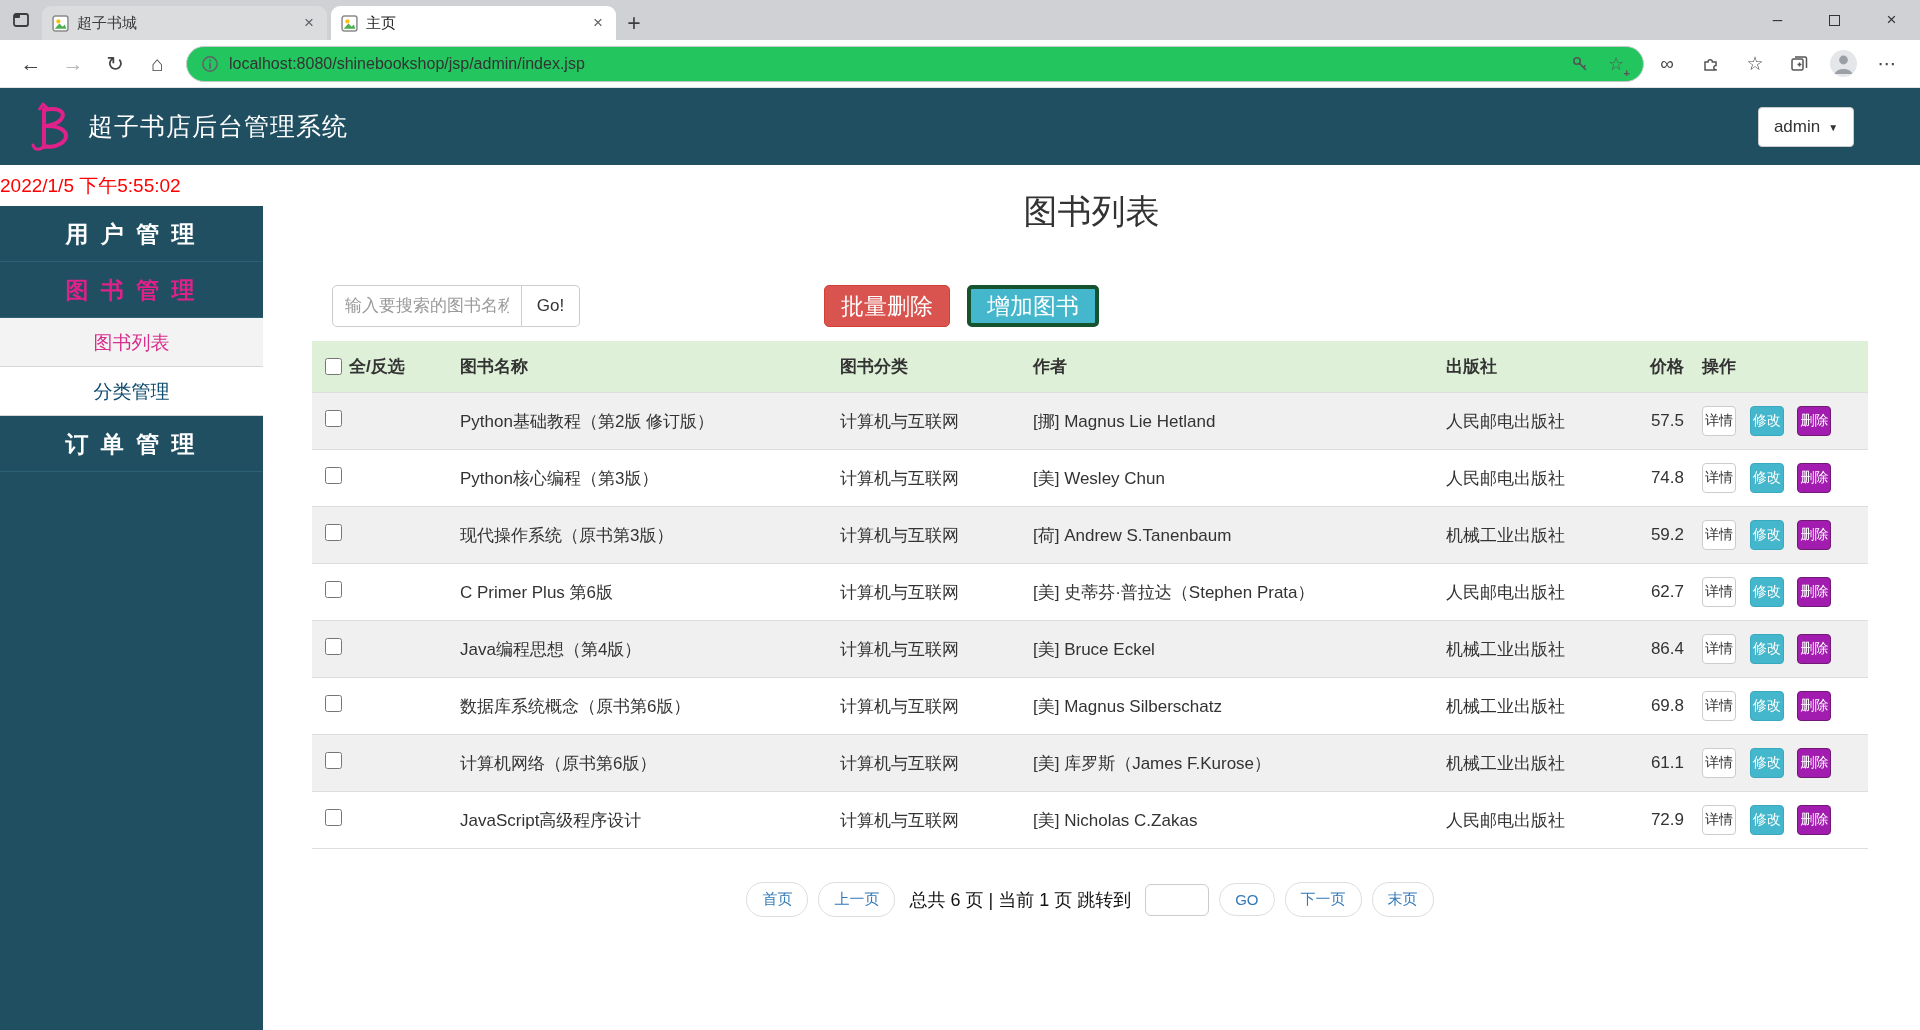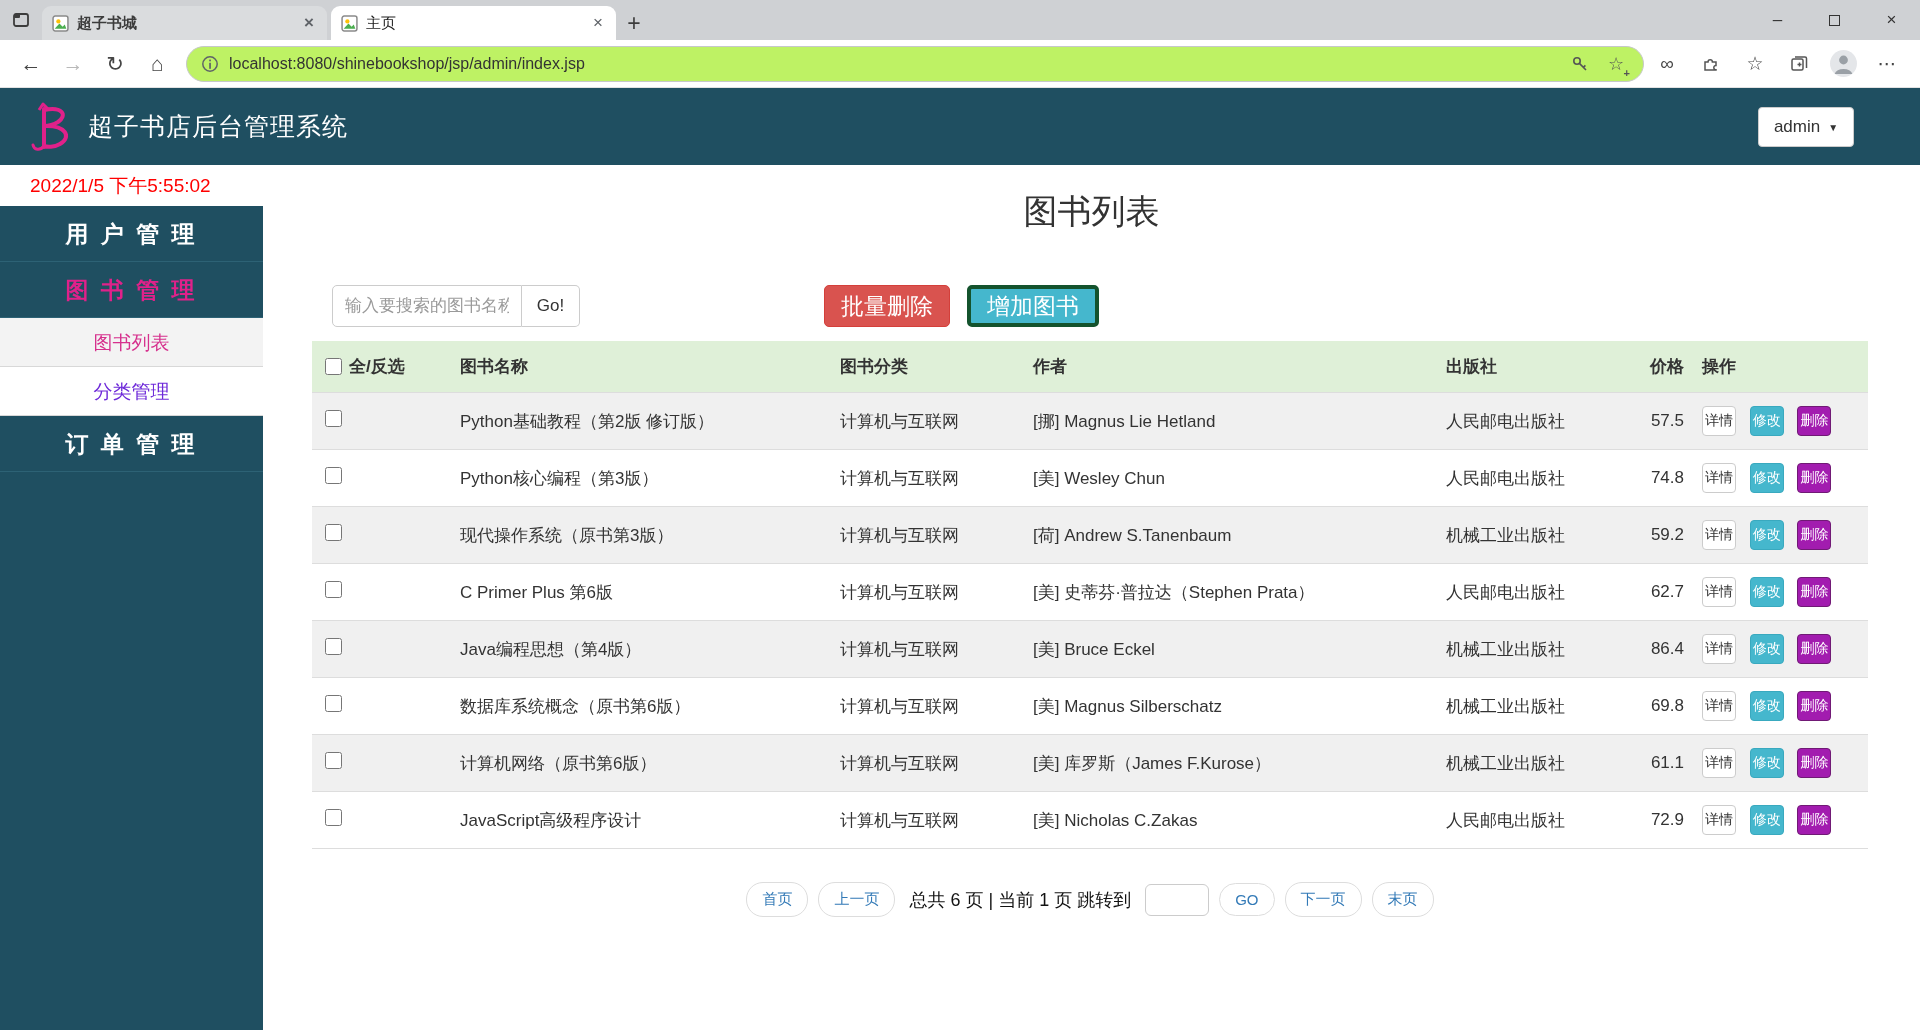--- a/index.html
+++ b/index.html
@@ -2,59 +2,59 @@
 <html><head>
 <meta charset="utf-8">
 <style>
   * { margin:0; padding:0; box-sizing:border-box; font-family:"Liberation Sans","DejaVu Sans",sans-serif; }
   html,body { width:1920px; height:1030px; overflow:hidden; background:#fff; }
 
   
   .tabbar { height:40px; background:#cfd1d4; display:flex; align-items:flex-end; position:relative; }
   .tab-actions { width:42px; height:40px; display:flex; align-items:center; justify-content:center; cursor:pointer; }
   .tab { width:285px; height:34px; display:flex; align-items:center; padding:0 10px; border-radius:9px 9px 0 0; font-size:15px; color:#3c3c3c; cursor:pointer; }
-  .tab.inactive { background:#dadcde; margin-right:4px;font-weight:bold; }
+  .tab.inactive { background:#dadcde; margin-right:4px; }
   .tab.active { background:#ffffff; color:#1b1b1b; }
   .tab .favicon { width:17px; height:17px; margin-right:8px; flex:none; }
   .tab .tab-title { flex:1; white-space:nowrap; overflow:hidden; }
   .tab .tab-close { font-size:17px; color:#5f6368; margin-left:8px; padding:0 3px; }
   .new-tab { width:36px; height:34px; display:flex; align-items:center; justify-content:center; font-size:23px; color:#3c3c3c; cursor:pointer; }
   .win-controls { position:absolute; right:0; top:0; height:40px; display:flex; }
   .win-btn { width:57px; height:40px; display:flex; align-items:center; justify-content:center; font-size:17px; color:#333; cursor:pointer; }
   .maxbox { width:11px; height:11px; border:1.5px solid #333; display:inline-block; }
 
   .navbar { height:48px; background:#fff; border-bottom:1px solid #e2e2e2; display:flex; align-items:center; padding:0 10px; }
   .nav-icon { width:42px; height:40px; display:flex; align-items:center; justify-content:center; font-size:21px; color:#454545; cursor:pointer; flex:none; }
   .nav-icon.disabled { color:#b9b9b9; }
-  .addressbar { flex:1; height:36px; border:1px solid #c6c8ca; border-radius:18px; background:#bef264; display:flex; align-items:center; padding:0 14px; margin:0 8px; gap:10px; cursor:text; }
+  .addressbar { flex:1; height:36px; border:1px solid #c6c8ca; border-radius:18px; background:#22c55e; display:flex; align-items:center; padding:0 14px; margin:0 8px; gap:10px; cursor:text; }
   .addr-info { width:18px; height:18px; flex:none; }
   .url-text { font-size:16px; color:#333; white-space:nowrap; }
   .addr-spacer { flex:1; }
   .addr-icon { width:26px; height:26px; display:flex; align-items:center; justify-content:center; color:#555; flex:none; cursor:pointer; position:relative; }
   .star-glyph { font-size:18px; color:#555; }
   .plus-badge { position:absolute; right:-1px; bottom:-2px; font-size:11px; color:#555; font-weight:bold; }
   .right-icons { display:flex; align-items:center; gap:14px; padding-right:8px; }
   .ri { width:30px; height:30px; display:flex; align-items:center; justify-content:center; font-size:19px; color:#454545; cursor:pointer; }
   .avatar-circle { width:27px; height:27px; border-radius:50%; background:#e4e6e9; display:flex; align-items:center; justify-content:center; overflow:hidden; }
 
   
   .site-header { height:77px; background:#1f4f61; display:flex; align-items:center; padding:14px 30px; position:relative; }
   .logo { width:44px; height:52px; flex:none; }
   .site-title { color:#ffffff; font-size:25px; margin-left:14px; letter-spacing:1px; font-weight:500; }
   .admin-btn { position:absolute; right:66px; top:19px; height:40px; min-width:96px; background:#fff; border:1px solid #ccc; border-radius:4px; font-size:17px; color:#333; display:flex; align-items:center; justify-content:center; gap:8px; cursor:pointer; padding:0 12px; }
   .admin-caret { font-size:10px; color:#333; }
 
   
   .content { display:flex; height:865px; }
   .left-col { width:263px; flex:none; display:flex; flex-direction:column; }
-  .timestamp { height:41px; display:flex; align-items:center; padding-left:30px; color:#ff0000; font-size:19px; background:#fff; }
+  .timestamp { height:41px; display:flex; align-items:center; color:#ff0000; font-size:19px; background:#fff; }
   .sidebar { flex:1; background:#1f4f61; }
   .menu-group { height:56px; line-height:56px; text-align:center; color:#fff; font-size:23px; font-weight:bold; letter-spacing:3px; border-bottom:1px solid #2d6275; cursor:pointer; }
   .menu-group.pink { color:#e0218a; }
-  .submenu { height:49px; line-height:49px; text-align:center; font-size:19px; background:#ffffff; color:#6d28d9; border-bottom:1px solid #d8d8d8; cursor:pointer; }
+  .submenu { height:49px; line-height:49px; text-align:center; font-size:19px; background:#ffffff; color:#0c4a6e; border-bottom:1px solid #d8d8d8; cursor:pointer; }
   .submenu.active { background:#f3f3f3; color:#d6308d; }
 
   .main { flex:1; background:#fff; overflow:hidden; }
   .page-title { text-align:center; font-size:34px; font-weight:500; color:#333; margin-top:24px; }
   .toolbar { display:flex; align-items:center; margin:50px 0 0 69px; }
   .search-group { display:flex; }
   .search-input { width:190px; height:42px; border:1px solid #ccc; border-radius:5px 0 0 5px; padding:0 12px; font-size:17px; color:#333; outline:none; }
   .search-input::placeholder { color:#9a9a9a; }
   .go-btn { width:58px; height:42px; border:1px solid #ccc; border-left:none; background:#fff; border-radius:0 5px 5px 0; font-size:17px; color:#333; cursor:pointer; }
   .btn { height:42px; padding:0 16px; border-radius:5px; font-size:23px; color:#fff; cursor:pointer; }

